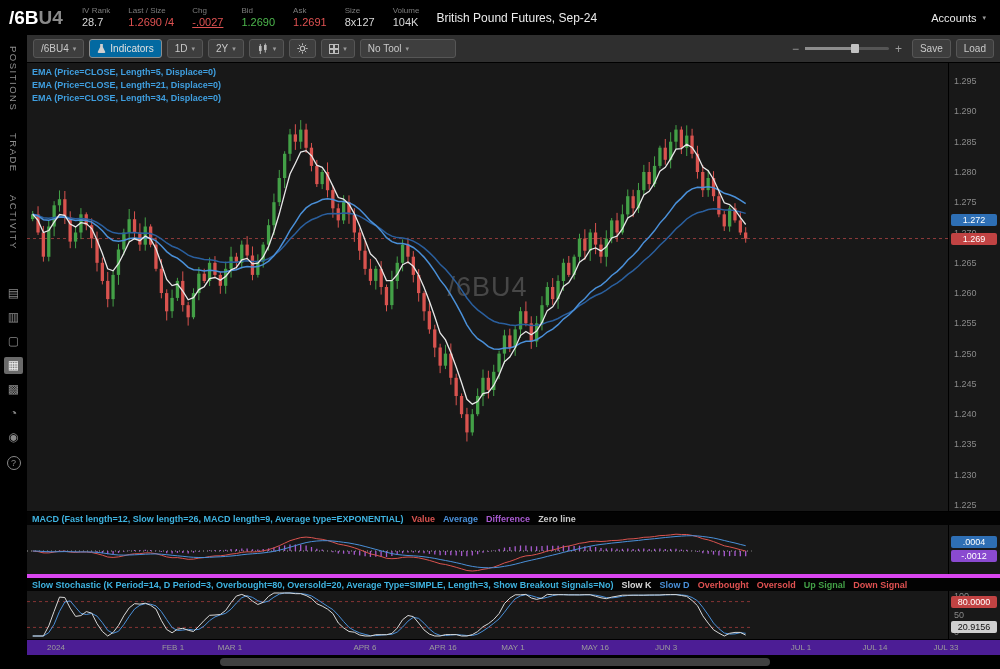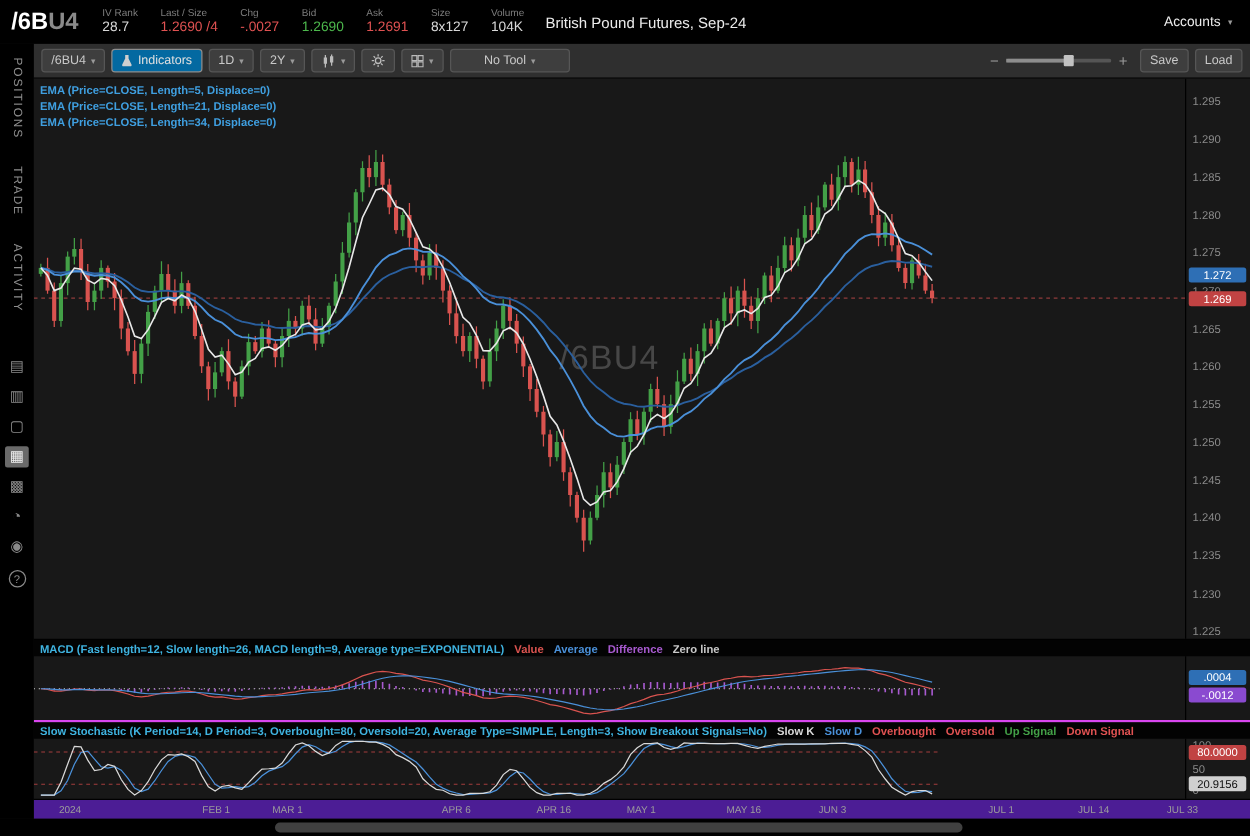--- a/index.html
+++ b/index.html
@@ -43,21 +43,21 @@
   .tbtn.hl{background:#0369a1;border-color:#8d8d8d;color:#e0e0e0;}
   .tspacer{flex:1;}
   .zoomer{display:flex;align-items:center;gap:6px;margin-right:5px;}
   .zlbl{color:#9a9a9a;font-size:12px;cursor:pointer;line-height:12px;}
   .ztrack{position:relative;width:84px;height:3px;background:#555;border-radius:2px;cursor:pointer;}
   .zfill{position:absolute;left:0;top:0;bottom:0;width:58%;background:#8d8d8d;}
   .zhandle{position:absolute;left:55%;top:-3px;width:8px;height:9px;background:#c2c2c2;border-radius:1px;}
 
   #panels{flex:1;display:flex;flex-direction:column;min-height:0;}
   #pricePanel{flex:1;position:relative;border-bottom:1px solid #000;background:#181818;min-height:0;}
-  #macdPanel{height:66px;flex:0 0 66px;position:relative;border-bottom:2px solid #d946ef;background:#181818;}
+  #macdPanel{height:66px;flex:0 0 66px;position:relative;border-bottom:4px solid #d946ef;background:#181818;}
   #stochPanel{height:62px;flex:0 0 62px;position:relative;border-bottom:1px solid #000;background:#181818;}
   #timeAxis{height:15px;flex:0 0 15px;position:relative;background:#4c1d95;}
 
   .plot{position:absolute;left:0;top:0;bottom:0;right:52px;overflow:hidden;}
   .plot.sub{top:13px;}
   .plot svg{position:relative;z-index:2;display:block;}
   .gutter{position:absolute;right:0;top:0;bottom:0;width:52px;border-left:1px solid #000;}
   .gutter.sub{top:13px;}
   .phead{position:absolute;top:0;left:0;right:0;height:13px;background:#030303;z-index:4;
     display:flex;align-items:center;gap:8px;padding:0 5px;font-size:9px;white-space:nowrap;overflow:hidden;}
@@ -85,21 +85,21 @@
   <div class="hfield">
     <div class="lbl">IV Rank</div>
     <div class="val" style="color: rgb(216, 216, 216);">28.7</div>
   </div>
   <div class="hfield">
     <div class="lbl">Last / Size</div>
     <div class="val" style="color: rgb(224, 82, 82);">1.2690 /4</div>
   </div>
   <div class="hfield">
     <div class="lbl">Chg</div>
-    <div class="val" style="color: rgb(224, 82, 82);">-.0027</div>
+    <div class="val" style="color: rgb(224, 82, 82); text-decoration: underline;">-.0027</div>
   </div>
   <div class="hfield">
     <div class="lbl">Bid</div>
     <div class="val" style="color: rgb(77, 184, 77);">1.2690</div>
   </div>
   <div class="hfield">
     <div class="lbl">Ask</div>
     <div class="val" style="color: rgb(224, 82, 82);">1.2691</div>
   </div>
   <div class="hfield">
@@ -184,21 +184,21 @@
       <svg width="10" height="10" viewBox="0 0 10 10">
         <g fill="none" stroke="#bbb" stroke-width="1">
           <rect x="0.5" y="0.5" width="4" height="4"></rect>
             <rect x="5.5" y="0.5" width="4" height="4"></rect>
           <rect x="0.5" y="5.5" width="4" height="4"></rect>
             <rect x="5.5" y="5.5" width="4" height="4"></rect>
         </g>
       </svg>
       <span class="chev">▾</span>
     </div>
-    <div class="tbtn" style="min-width:96px;justify-content:center;">
+    <div class="tbtn" style="min-width:96px;justify-content:flex-start;">
       <span>No Tool</span>
       <span class="chev">▾</span>
     </div>
     <div class="tspacer"></div>
     <div class="zoomer">
       <span class="zlbl">−</span>
       <div class="ztrack">
         <div class="zfill"></div>
         <div class="zhandle"></div>
       </div>

